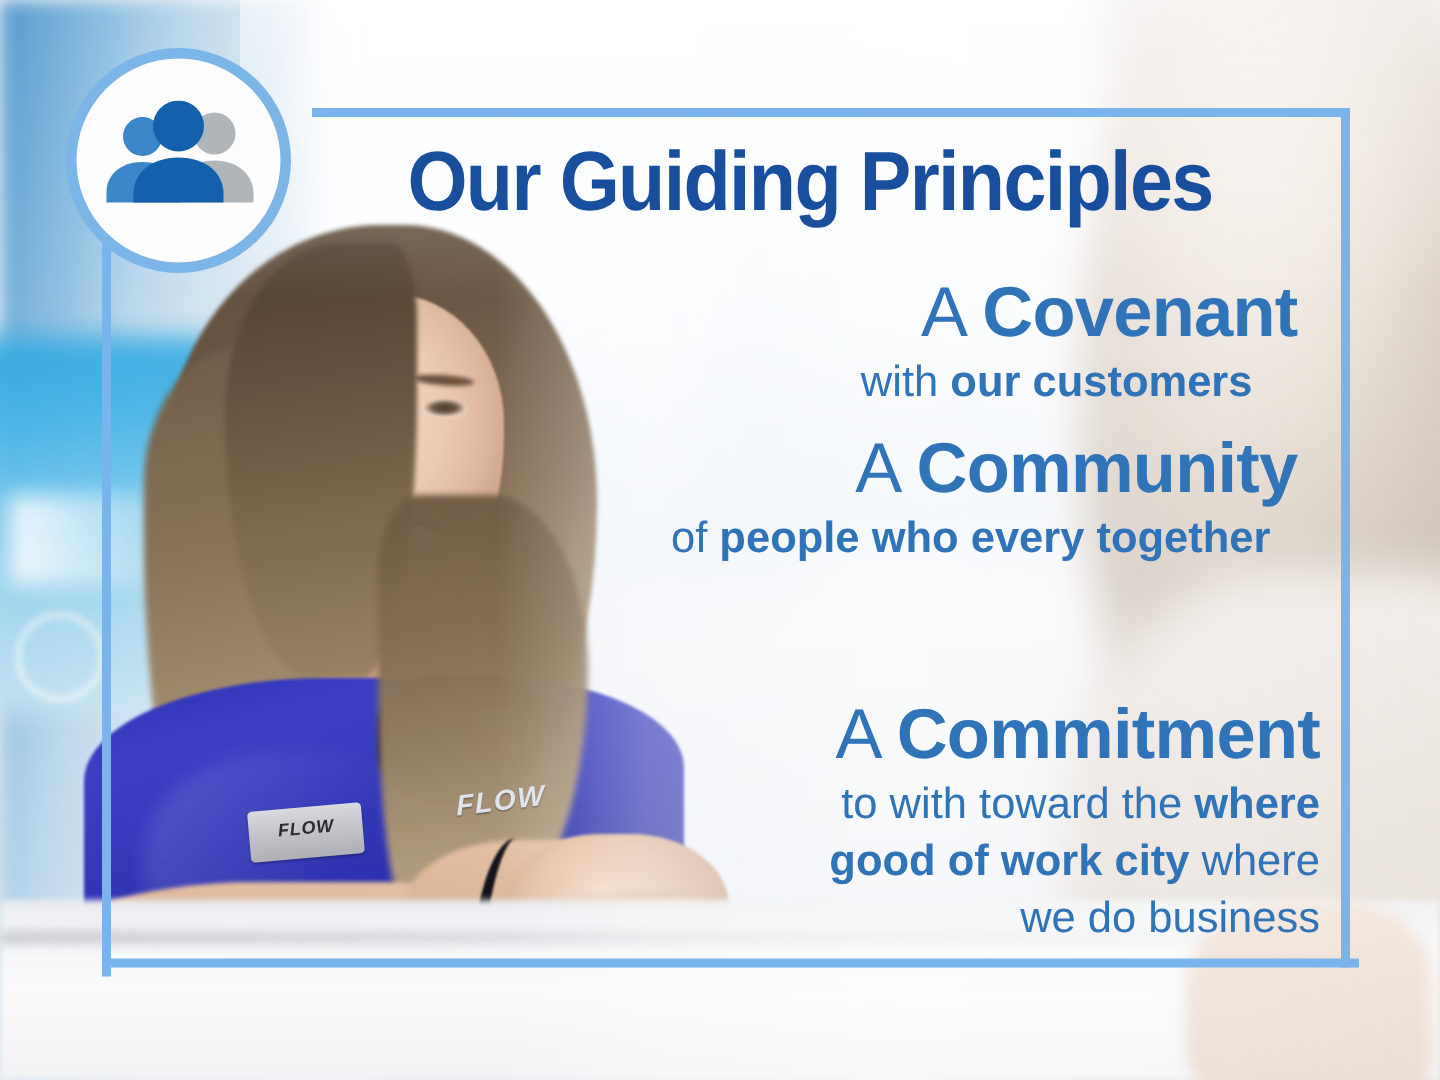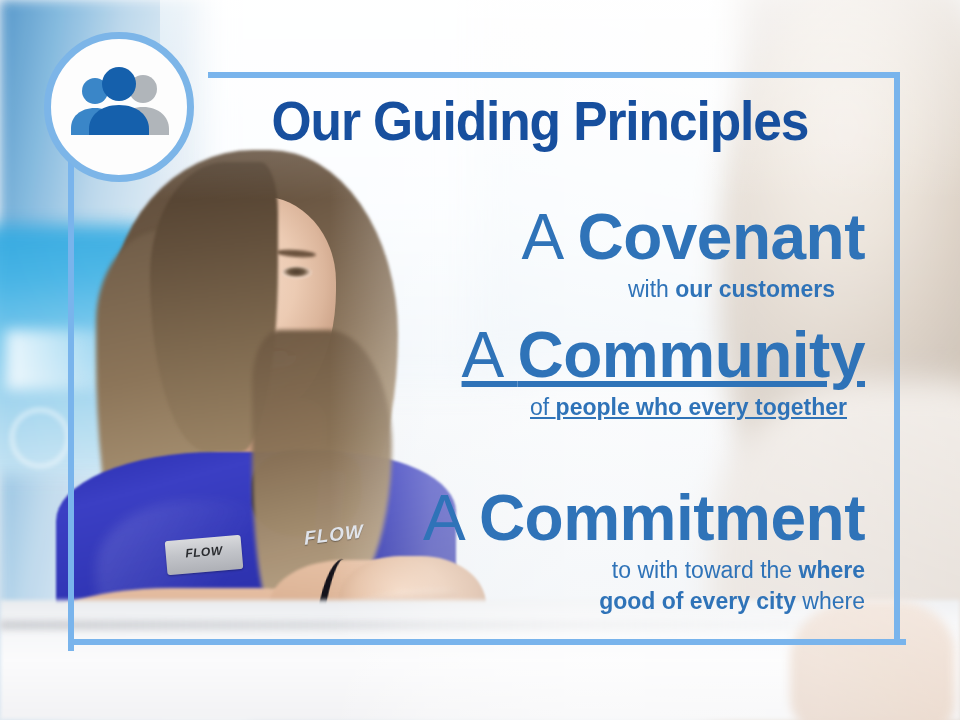--- a/index.html
+++ b/index.html
@@ -453,39 +453,38 @@
 
   .principles {
     position: absolute;
     left: 300px; top: 182px;
     width: 565px;
     text-align: right;
     color: #2f73b8;
   }
   .p-block { margin-bottom: 4px; }
   .p-title {
-    font-size: 64px;
+    font-size: 47px;
     line-height: 1.1;
     font-weight: normal;
     letter-spacing: -.5px;
     white-space: nowrap;
-    margin-top: 20px;
   }
   .p-title .strong { font-weight: bold; }
   .p-sub {
-    font-size: 23px;
+    font-size: 29px;
     line-height: 1.32;
     font-weight: normal;
     margin-top: 2px;
   }
   .p-sub b { font-weight: bold; }
 
   #block-covenant   { position: absolute; top: 0;   left: 0; width: 565px; }
-  #block-community  { position: absolute; top: 118px; left: 0; width: 565px; text-decoration: underline; }
-  #block-commitment { position: absolute; top: 281px; left: 0; width: 565px; }
+  #block-community  { position: absolute; top: 104px; left: 0; width: 565px; }
+  #block-commitment { position: absolute; top: 281px; left: 15px; width: 565px; }
 
   #block-covenant .p-sub   { padding-right: 30px; }
   #block-community .p-sub  { padding-right: 18px; }
   #block-commitment .p-sub { padding-right: 0; }
 </style>
 </head>
 <body>
 
 <div class="stage">
 
@@ -581,18 +580,19 @@
         <span>of </span><b>people who every together</b><br>
       </div>
     </div>
 
     <div class="p-block" id="block-commitment">
       <div class="p-title">
         <span>A </span><span class="strong">Commitment</span>
       </div>
       <div class="p-sub">
         <span>to with toward the </span><b>where</b><br>
-        <b>good of every city</b><span> where</span><br>
+        <b>good of work city</b><span> where</span><br>
+        <span>we do business</span>
       </div>
     </div>
 
   </div>
 </div>
 
 </body></html>

